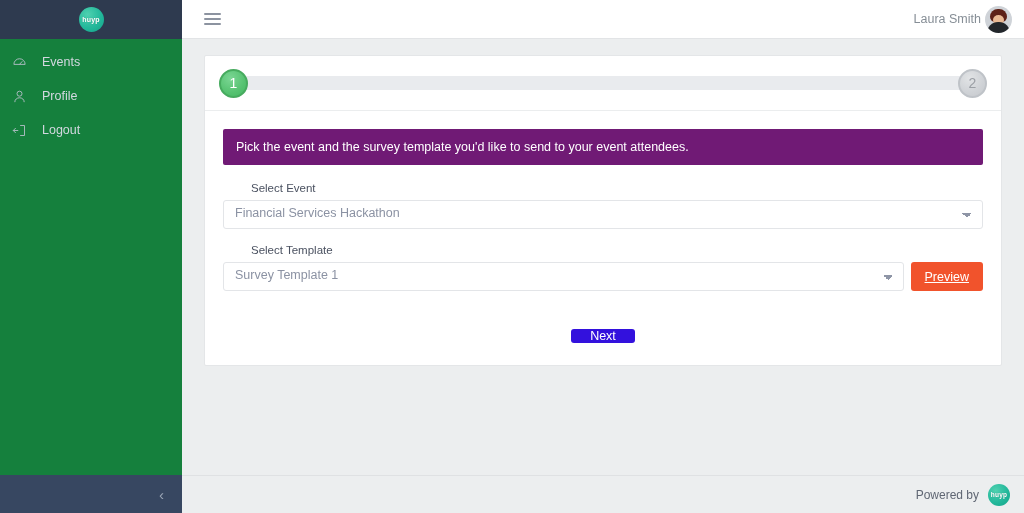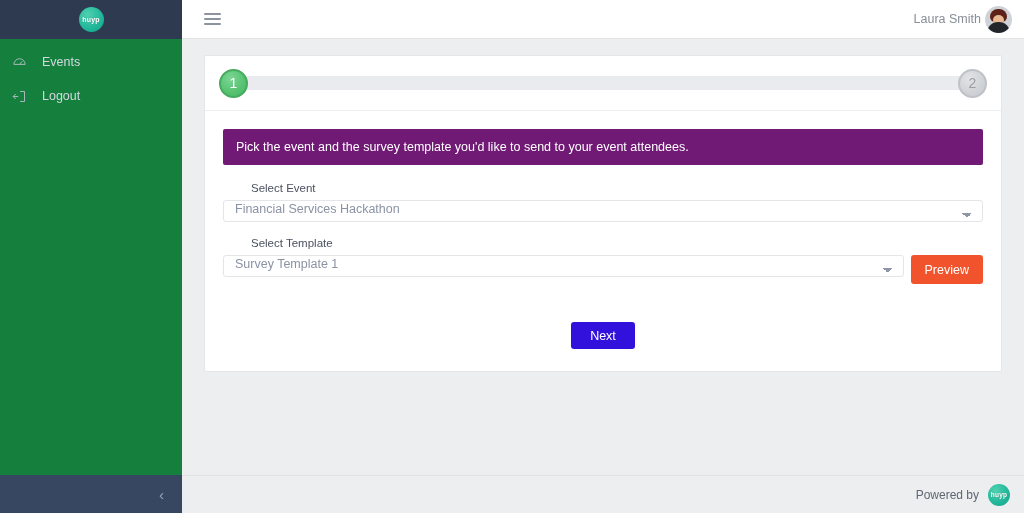--- a/index.html
+++ b/index.html
@@ -254,21 +254,21 @@
 
   .field-group { margin-bottom: 15px; }
   .field-group:last-child { margin-bottom: 0; }
 
   .select-row { display: flex; align-items: stretch; gap: 7px; }
 
   select.form-select {
     -webkit-appearance: none;
     appearance: none;
     width: 100%;
-    height: 22px;
+    height: 29px;
     border: 1px solid #e3e5e8;
     border-radius: 3px;
     background-color: #ffffff;
     background-image:
       linear-gradient(45deg, transparent 50%, #8e95a6 50%),
       linear-gradient(135deg, #8e95a6 50%, transparent 50%);
     background-position:
       calc(100% - 15px) 12px,
       calc(100% - 10px) 12px;
     background-size: 5px 5px, 5px 5px;
@@ -285,36 +285,37 @@
     flex: 0 0 auto;
     background: #f1532c;
     color: #ffffff;
     border: none;
     border-radius: 3px;
     font-family: "Liberation Sans", sans-serif;
     font-size: 12.5px;
     padding: 0 14px;
     height: 29px;
     cursor: pointer;
+    text-decoration: underline;
   }
 
   .next-row {
     display: flex;
     justify-content: center;
     margin-top: 38px;
   }
   .btn-next {
     background: #3311dd;
     color: #ffffff;
     border: none;
     border-radius: 3px;
     font-family: "Liberation Sans", sans-serif;
     font-size: 12.5px;
     padding: 0 19px;
-    height: 27px;
+    height: 14px;
     cursor: pointer;
   }
 
   
   .footer {
     height: 38px;
     flex: 0 0 38px;
     border-top: 1px solid #dfe1e3;
     display: flex;
     align-items: center;
@@ -354,20 +355,29 @@
         <span class="nav-icon">
           <svg width="15" height="15" viewBox="0 0 24 24" fill="none" stroke="currentColor" stroke-width="1.4">
             <path d="M3 15a9 9 0 0 1 18 0"></path>
             <path d="M3 15h18"></path>
             <path d="M12 15l4.5-5"></path>
           </svg>
         </span>
         <span class="nav-label">Events</span>
       </div>
 
+      <div class="nav-item">
+        <span class="nav-icon">
+          <svg width="15" height="15" viewBox="0 0 24 24" fill="none" stroke="currentColor" stroke-width="1.4">
+            <circle cx="12" cy="7.5" r="4"></circle>
+            <path d="M4.5 21c0-4.2 3.4-7 7.5-7s7.5 2.8 7.5 7"></path>
+          </svg>
+        </span>
+        <span class="nav-label">Profile</span>
+      </div>
 
       <div class="nav-item">
         <span class="nav-icon">
           <svg width="15" height="15" viewBox="0 0 24 24" fill="none" stroke="currentColor" stroke-width="1.4">
             <path d="M13 4h7v16h-7"></path>
             <path d="M10 12H2"></path>
             <path d="M6 8l-4 4 4 4"></path>
           </svg>
         </span>
         <span class="nav-label">Logout</span>

